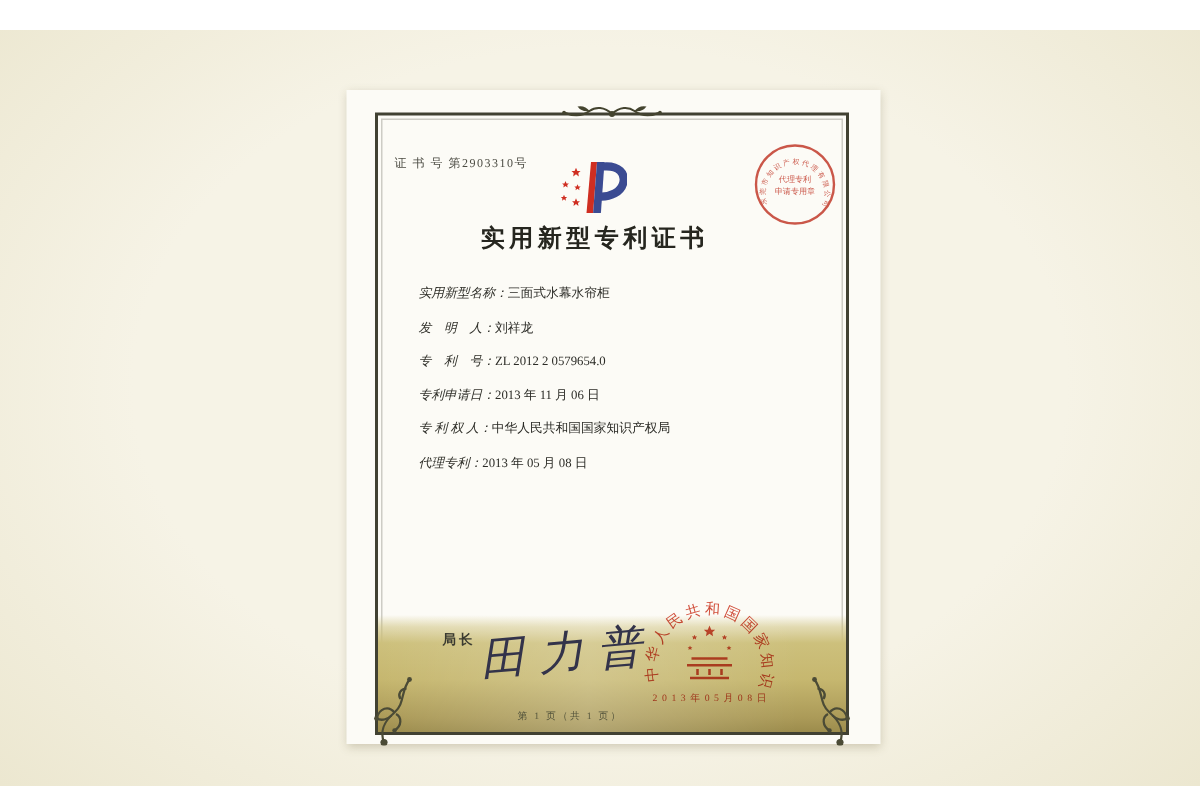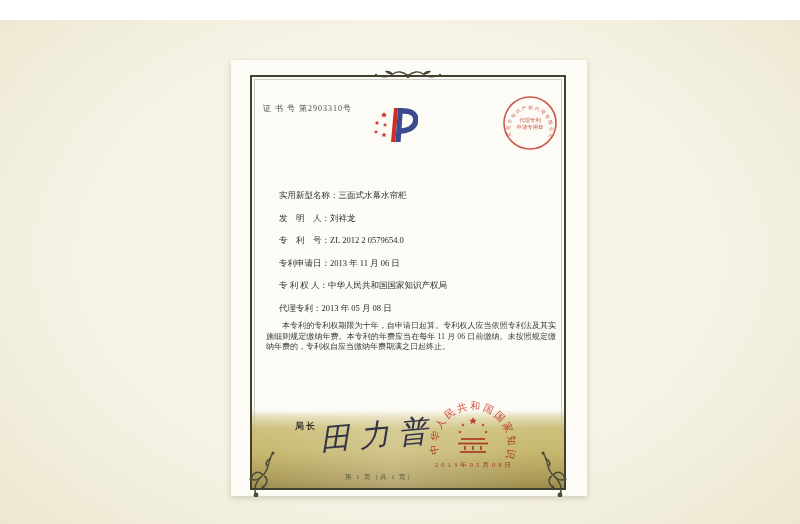--- a/index.html
+++ b/index.html
@@ -17,21 +17,21 @@
       linear-gradient(90deg, rgba(255,255,255,0) 0%, rgba(255,255,255,.20) 45%, rgba(255,255,255,0) 90%),
       linear-gradient(180deg, rgba(205,192,122,0) 0%, rgba(205,192,122,.55) 10%, #cdc07c 24%, #c6b76f 55%, #ab9a58 88%, #9c8c4c 100%);}
   .cert-no{position:absolute;left:11px;top:26px;font-size:8px;letter-spacing:1px;color:#4b4b42;}
   .logo{position:absolute;left:120px;top:28px;}
   .title{position:absolute;left:0;right:0;top:72px;text-align:center;
     transform:translateX(-13px);font-size:16px;font-weight:bold;letter-spacing:3px;
     color:#26261f;text-indent:3px;}
   .agency-stamp{position:absolute;left:249px;top:17px;opacity:.85;}
   .fields{position:absolute;left:27px;top:114px;display:flex;flex-direction:column;gap:13.5px;}
   .field-row{font-size:8.5px;color:#30302a;white-space:nowrap;line-height:9px;}
-  .flabel{color:#30302a;}
+  .flabel{color:#30302a;font-style:italic;}
   .fvalue{color:#2b2b26;}
   .paras{position:absolute;left:14px;top:244px;width:290px;font-size:8px;
     line-height:10.6px;color:#3b3b33;text-align:justify;}
   .paras p{margin:0;text-indent:2em;}
   .sig-label{position:absolute;left:43px;top:343px;font-size:9px;color:#3a3a30;letter-spacing:2px;font-weight:bold;}
   .sig-name{position:absolute;left:68px;top:338px;font-size:30px;color:#33334a;
     letter-spacing:9px;font-style:italic;transform:rotate(-5deg);
     font-family:"Liberation Serif",serif;}
   .footer{position:absolute;left:0;right:0;top:396px;text-align:center;
     transform:translateX(-28px);font-size:6.5px;letter-spacing:1.5px;color:#55553c;}
@@ -105,20 +105,21 @@
 
         <g fill="#cf2e21">
           <path transform="translate(12,10) scale(3.2)" d="M0,-1 L0.294,-0.309 L0.951,-0.309 L0.476,0.118 L0.588,0.809 L0,0.382 L-0.588,0.809 L-0.476,0.118 L-0.951,-0.309 L-0.294,-0.309 Z"></path>
           <path transform="translate(5,18) scale(2.4)" d="M0,-1 L0.294,-0.309 L0.951,-0.309 L0.476,0.118 L0.588,0.809 L0,0.382 L-0.588,0.809 L-0.476,0.118 L-0.951,-0.309 L-0.294,-0.309 Z"></path>
           <path transform="translate(13,20) scale(2.2)" d="M0,-1 L0.294,-0.309 L0.951,-0.309 L0.476,0.118 L0.588,0.809 L0,0.382 L-0.588,0.809 L-0.476,0.118 L-0.951,-0.309 L-0.294,-0.309 Z"></path>
           <path transform="translate(4,27) scale(2.2)" d="M0,-1 L0.294,-0.309 L0.951,-0.309 L0.476,0.118 L0.588,0.809 L0,0.382 L-0.588,0.809 L-0.476,0.118 L-0.951,-0.309 L-0.294,-0.309 Z"></path>
           <path transform="translate(12,30) scale(2.8)" d="M0,-1 L0.294,-0.309 L0.951,-0.309 L0.476,0.118 L0.588,0.809 L0,0.382 L-0.588,0.809 L-0.476,0.118 L-0.951,-0.309 L-0.294,-0.309 Z"></path>
         </g>
       </svg>
 
+      <div class="title">实用新型专利证书</div>
 
       <svg class="agency-stamp" width="58" height="58" viewBox="0 0 58 58">
         <defs>
           <path id="stampArc" d="M11,44 A20,20 0 1 1 47,44" fill="none"></path>
         </defs>
         <circle cx="29" cy="29" r="26" fill="none" stroke="#c23b2b" stroke-width="1.6"></circle>
         <text font-size="4.6" fill="#c23b2b" letter-spacing="1.5">
           <textPath href="#stampArc" startOffset="2">东莞市知识产权代理有限公司</textPath>
         </text>
         <text x="29" y="27.5" text-anchor="middle" font-size="5.4" fill="#c23b2b">代理专利</text>
@@ -140,21 +141,20 @@
         </div>
         <div class="field-row">
           <span class="flabel">专 利 权 人：</span><span class="fvalue">中华人民共和国国家知识产权局</span>
         </div>
         <div class="field-row">
           <span class="flabel">代理专利：</span><span class="fvalue">2013 年 05 月 08 日</span>
         </div>
       </div>
 
       <div class="paras">
-        <p>本专利的专利权期限为十年，自申请日起算。专利权人应当依照专利法及其实施细则规定缴纳年费。本专利的年费应当在每年 11 月 06 日前缴纳。未按照规定缴纳年费的，专利权自应当缴纳年费期满之日起终止。</p>
       </div>
 
       <div class="sig-label">局长</div>
       <div class="sig-name">田力普</div>
 
       <svg class="seal" width="96" height="96" viewBox="0 0 96 96">
         <defs>
           <path id="sealArc" d="M14,60 A35.5,35.5 0 1 1 82,60" fill="none"></path>
         </defs>
         <text font-size="10" fill="#d0402c" letter-spacing="1">

